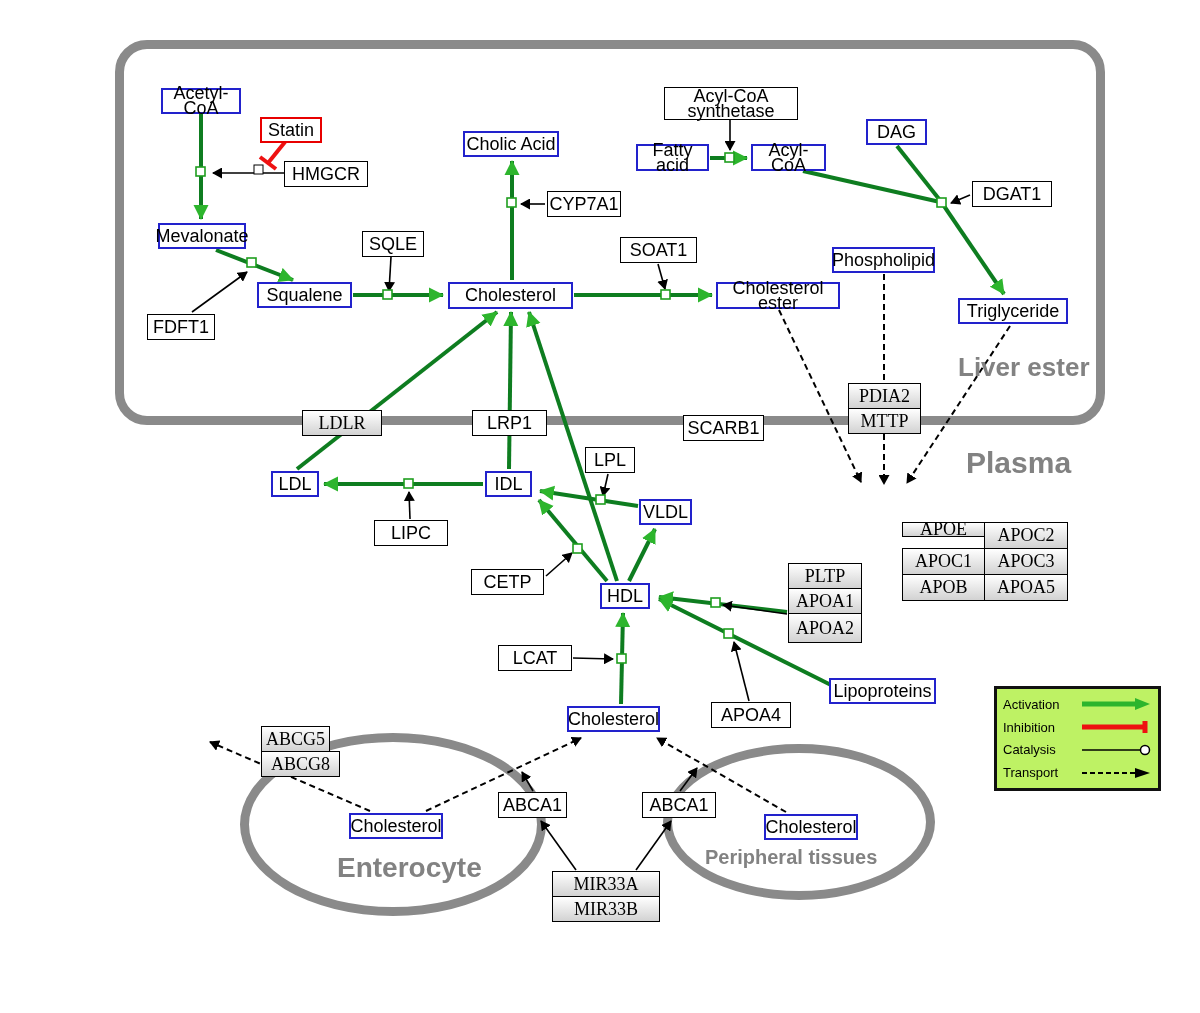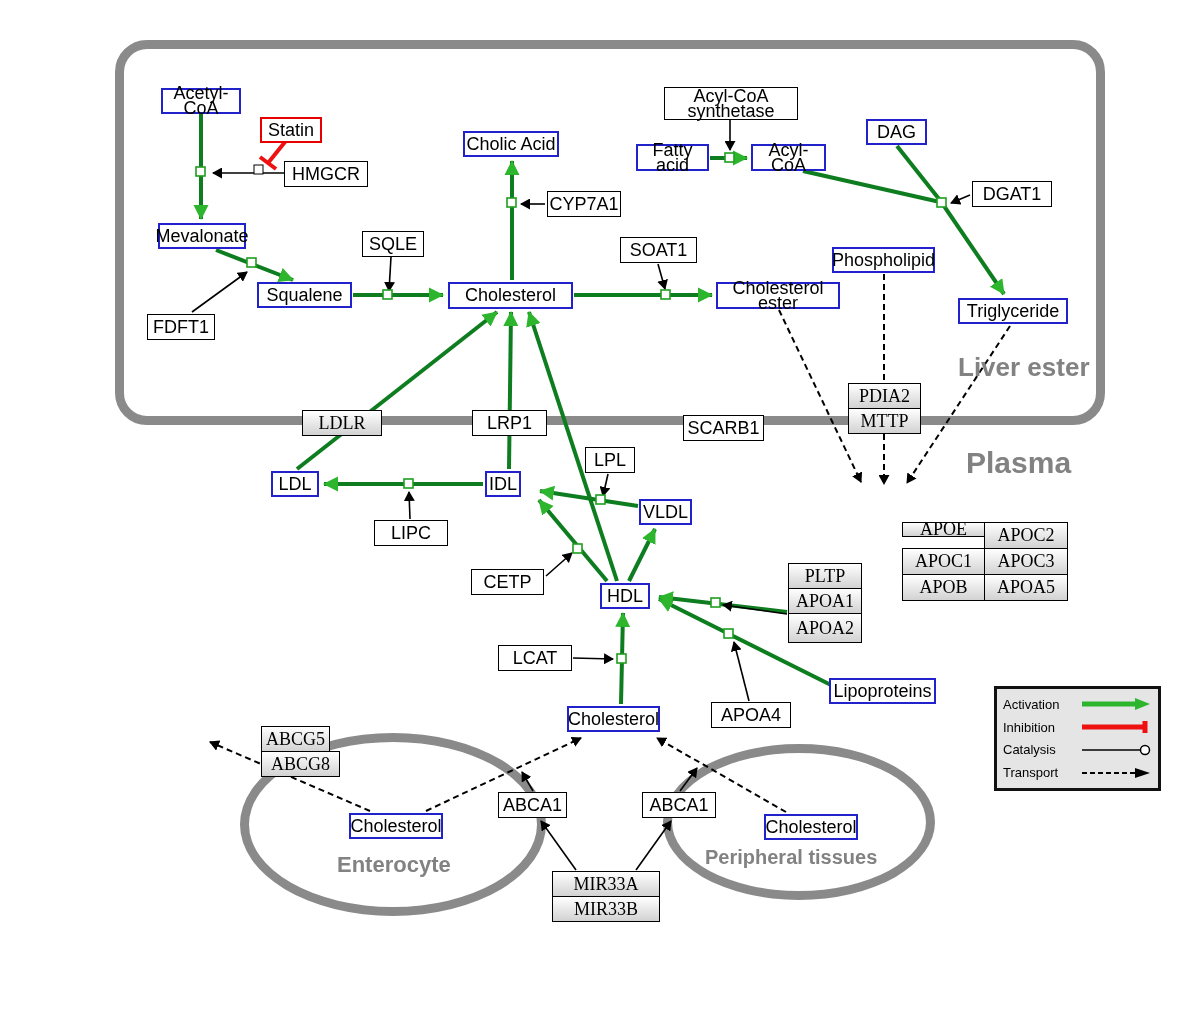--- a/index.html
+++ b/index.html
@@ -8,21 +8,21 @@
   .region{position:absolute;border:9px solid #8a8a8a;box-sizing:border-box;background:transparent;z-index:1;}
   #edges{position:absolute;left:0;top:0;z-index:2;pointer-events:none;}
   .box{position:absolute;box-sizing:border-box;display:flex;align-items:center;justify-content:center;
        background:#fff;border:1px solid #000;font-size:18px;color:#000;text-align:center;z-index:3;
        line-height:15px;}
   .mol{border:2px solid #2222cc;}
   .redbox{border:2px solid #e80000;}
   .grad{background:linear-gradient(#ffffff,#d2d2d2);font-family:Liberation Serif, serif;}
   .rlabel{position:absolute;color:#828282;font-weight:bold;z-index:3;white-space:nowrap;}
   #legend{position:absolute;left:994px;top:686px;width:167px;height:105px;border:3px solid #111;
-          box-sizing:border-box;background:#e5e5e5;z-index:4;display:flex;flex-direction:column;
+          box-sizing:border-box;background:#bef264;z-index:4;display:flex;flex-direction:column;
           justify-content:space-around;padding:4px 6px;}
   .legrow{display:flex;align-items:center;justify-content:space-between;height:22px;}
   .legrow span{font-size:13px;color:#000;}
 </style>
 </head>
 <body>
 
 <div id="canvas">
 
   <div class="region" style="left:115px;top:40px;width:990px;height:385px;border-radius:32px;"></div>
@@ -133,21 +133,21 @@
   <div class="box mol" style="left:832px;top:247px;width:103px;height:26px">Phospholipid</div>
   <div class="box mol" style="left:958px;top:298px;width:110px;height:26px">Triglyceride</div>
 
   <div class="box grad" style="left:302px;top:410px;width:80px;height:26px">LDLR</div>
   <div class="box" style="left:472px;top:410px;width:75px;height:26px">LRP1</div>
   <div class="box" style="left:683px;top:415px;width:81px;height:26px">SCARB1</div>
   <div class="box grad" style="left:848px;top:383px;width:73px;height:26px">PDIA2</div>
   <div class="box grad" style="left:848px;top:408px;width:73px;height:26px">MTTP</div>
 
   <div class="box mol" style="left:271px;top:471px;width:48px;height:26px">LDL</div>
-  <div class="box mol" style="left:485px;top:471px;width:36px;height:26px">IDL</div>
+  <div class="box mol" style="left:485px;top:471px;width:47px;height:26px">IDL</div>
   <div class="box mol" style="left:639px;top:499px;width:53px;height:26px">VLDL</div>
   <div class="box mol" style="left:600px;top:583px;width:50px;height:26px">HDL</div>
   <div class="box" style="left:374px;top:520px;width:74px;height:26px">LIPC</div>
   <div class="box" style="left:585px;top:447px;width:50px;height:26px">LPL</div>
   <div class="box" style="left:471px;top:569px;width:73px;height:26px">CETP</div>
   <div class="box" style="left:498px;top:645px;width:74px;height:26px">LCAT</div>
   <div class="box grad" style="left:788px;top:563px;width:74px;height:26px">PLTP</div>
   <div class="box grad" style="left:788px;top:588px;width:74px;height:26px">APOA1</div>
   <div class="box grad" style="left:788px;top:613px;width:74px;height:30px">APOA2</div>
   <div class="box" style="left:711px;top:702px;width:80px;height:26px">APOA4</div>
@@ -165,21 +165,21 @@
   <div class="box grad" style="left:261px;top:751px;width:79px;height:26px">ABCG8</div>
   <div class="box mol" style="left:349px;top:813px;width:94px;height:26px">Cholesterol</div>
   <div class="box mol" style="left:764px;top:814px;width:94px;height:26px">Cholesterol</div>
   <div class="box" style="left:498px;top:792px;width:69px;height:26px">ABCA1</div>
   <div class="box" style="left:642px;top:792px;width:74px;height:26px">ABCA1</div>
   <div class="box grad" style="left:552px;top:871px;width:108px;height:26px">MIR33A</div>
   <div class="box grad" style="left:552px;top:896px;width:108px;height:26px">MIR33B</div>
 
   <div class="rlabel" style="left:958px;top:352px;font-size:26px">Liver ester</div>
   <div class="rlabel" style="left:966px;top:446px;font-size:30px">Plasma</div>
-  <div class="rlabel" style="left:337px;top:852px;font-size:22px">Enterocyte</div>
+  <div class="rlabel" style="left:337px;top:852px;font-size:28px">Enterocyte</div>
   <div class="rlabel" style="left:705px;top:846px;font-size:20px">Peripheral tissues</div>
 
   <div id="legend">
     <div class="legrow">
       <span>Activation</span>
       <svg width="72" height="14">
         <line x1="2" y1="7" x2="57" y2="7" stroke="#2db52d" stroke-width="5"></line>
         <path d="M55,1 L70,7 L55,13 Z" fill="#2db52d"></path>
       </svg>
     </div>

